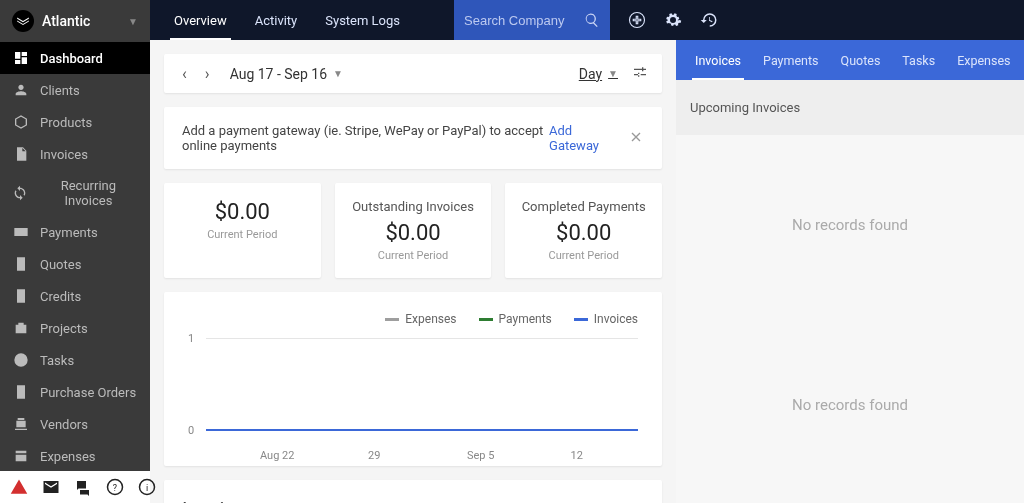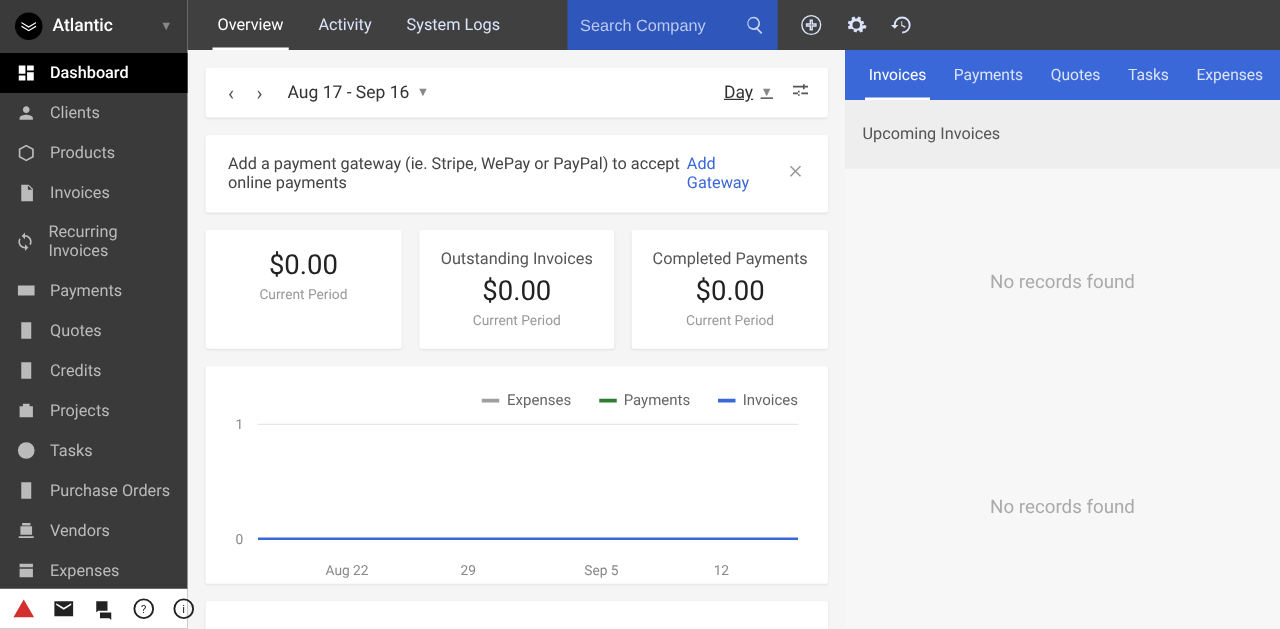--- a/index.html
+++ b/index.html
@@ -8,37 +8,37 @@
 .app { display: flex; width: 100%; height: 100%; }
 
 
 .sidebar { width: 150px; background: #3a3a3a; color: #ccc; display: flex; flex-direction: column; height: 100%; }
 .sidebar-header { display: flex; align-items: center; padding: 10px 12px; color: #fff; }
 .sidebar-logo { width: 22px; height: 22px; background: #000; border-radius: 50%; display:flex; align-items:center; justify-content:center; margin-right:8px; }
 .sidebar-logo svg { width:14px; height:14px; fill:#fff; }
 .sidebar-title { font-weight: 500; font-size: 14px; flex: 1; color:#fff; }
 .sidebar-chev { color:#888; font-size:10px; }
 
-.sidebar-nav { flex: 1; overflow-y: auto; }
+.sidebar-nav { flex: 1; overflow-y: auto; text-align: center; }
 .sidebar-item { display: flex; align-items: center; padding: 8px 12px; cursor: pointer; color: #bbb; }
 .sidebar-item.active { background: #000; color: #fff; font-weight: 500; }
 .sidebar-item .ic { width: 18px; display:flex; justify-content:center; margin-right:10px; }
 .sidebar-item .ic svg { width:16px; height:16px; fill: currentColor; }
 
 .footer-icons { background:#fff; height:32px; display:flex; align-items:center; gap:14px; padding:0 10px; }
 .footer-icons .fi { display:flex; }
 .footer-icons svg { width:18px; height:18px; }
 
 
 .main { flex: 1; display: flex; flex-direction: column; min-width:0; }
-.topbar { height: 40px; background: #404040; display:flex; align-items:stretch; color:#fff; padding-left:10px; }
+.topbar { height: 40px; background: #0f172a; display:flex; align-items:stretch; color:#fff; padding-left:10px; }
 .toptab { padding: 0 14px; font-size:13px; display:flex; align-items:center; cursor:pointer; position:relative; color:#dbe4fb; }
 .toptab.active { color:#fff; }
 .toptab.active::after { content:""; position:absolute; bottom:0; left:10px; right:10px; height:2px; background:#fff; }
-.searchbox { margin-left: 40px; background:#2f56ba; display:flex; align-items:center; padding:0 10px; width:168px; }
+.searchbox { margin-left: 40px; background:#2f56ba; display:flex; align-items:center; padding:0 10px; width:156px; }
 .searchbox input { background:transparent; border:none; outline:none; color:#dbe4fb; font-size:13px; width:100%; }
 .searchbox input::placeholder { color:#bcc9f0; }
 .searchbox svg { width:18px; height:18px; fill:#c9d4f5; }
 .top-icons { display:flex; align-items:center; gap:18px; padding:0 18px; }
 .top-icons svg { width:18px; height:18px; fill:#dbe4fb; cursor:pointer; }
 
 
 .content { flex:1; display:flex; min-height:0; }
 .center { flex:1; padding: 14px; overflow-y:auto; }
 .filterbar { background:#fff; display:flex; align-items:center; padding: 10px 14px; border-radius:2px; box-shadow:0 1px 2px rgba(0,0,0,0.08); margin-bottom:14px; }

